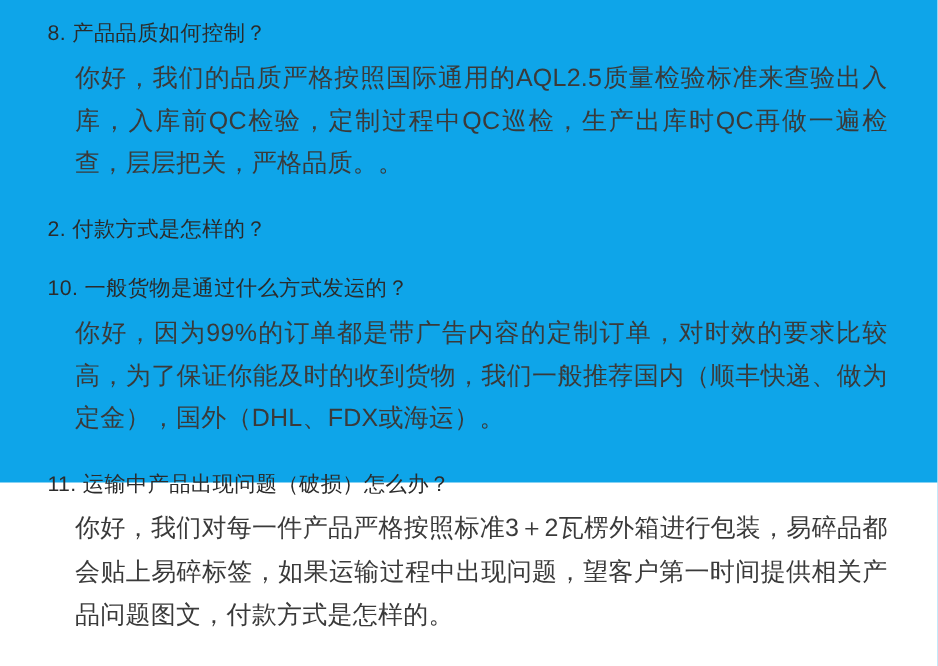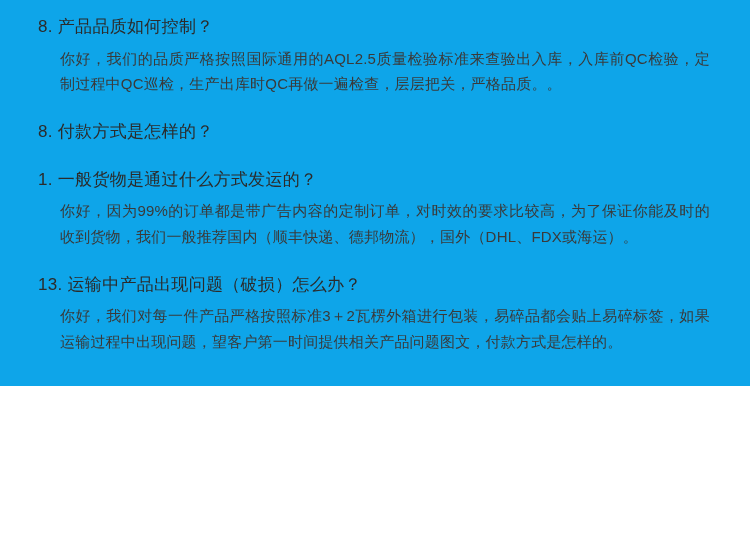--- a/index.html
+++ b/index.html
@@ -29,46 +29,46 @@
   }
   .faq-question {
     font-size: 17px;
     line-height: 1.5;
     color: #2b2b2b;
     padding-left: 8px;
     margin-bottom: 6px;
     letter-spacing: 0.3px;
   }
   .faq-answer {
-    font-size: 15px;
+    font-size: 20px;
     line-height: 1.72;
     color: #3a3a3a;
     padding-left: 30px;
     padding-right: 10px;
     text-align: justify;
     letter-spacing: 0.2px;
   }
 </style>
 </head>
 <body>
 
 <div class="faq-page">
 
   <div class="faq-item">
     <div class="faq-question">8. 产品品质如何控制？</div>
     <div class="faq-answer">你好，我们的品质严格按照国际通用的AQL2.5质量检验标准来查验出入库，入库前QC检验，定制过程中QC巡检，生产出库时QC再做一遍检查，层层把关，严格品质。。</div>
   </div>
 
   <div class="faq-item">
-    <div class="faq-question">8. 付款方式是怎样的？</div>
+    <div class="faq-question">2. 付款方式是怎样的？</div>
   </div>
 
   <div class="faq-item">
-    <div class="faq-question">1. 一般货物是通过什么方式发运的？</div>
-    <div class="faq-answer">你好，因为99%的订单都是带广告内容的定制订单，对时效的要求比较高，为了保证你能及时的收到货物，我们一般推荐国内（顺丰快递、德邦物流），国外（DHL、FDX或海运）。</div>
+    <div class="faq-question">10. 一般货物是通过什么方式发运的？</div>
+    <div class="faq-answer">你好，因为99%的订单都是带广告内容的定制订单，对时效的要求比较高，为了保证你能及时的收到货物，我们一般推荐国内（顺丰快递、做为定金），国外（DHL、FDX或海运）。</div>
   </div>
 
   <div class="faq-item">
-    <div class="faq-question">13. 运输中产品出现问题（破损）怎么办？</div>
+    <div class="faq-question">11. 运输中产品出现问题（破损）怎么办？</div>
     <div class="faq-answer">你好，我们对每一件产品严格按照标准3＋2瓦楞外箱进行包装，易碎品都会贴上易碎标签，如果运输过程中出现问题，望客户第一时间提供相关产品问题图文，付款方式是怎样的。</div>
   </div>
 
 </div>
 
 </body></html>

